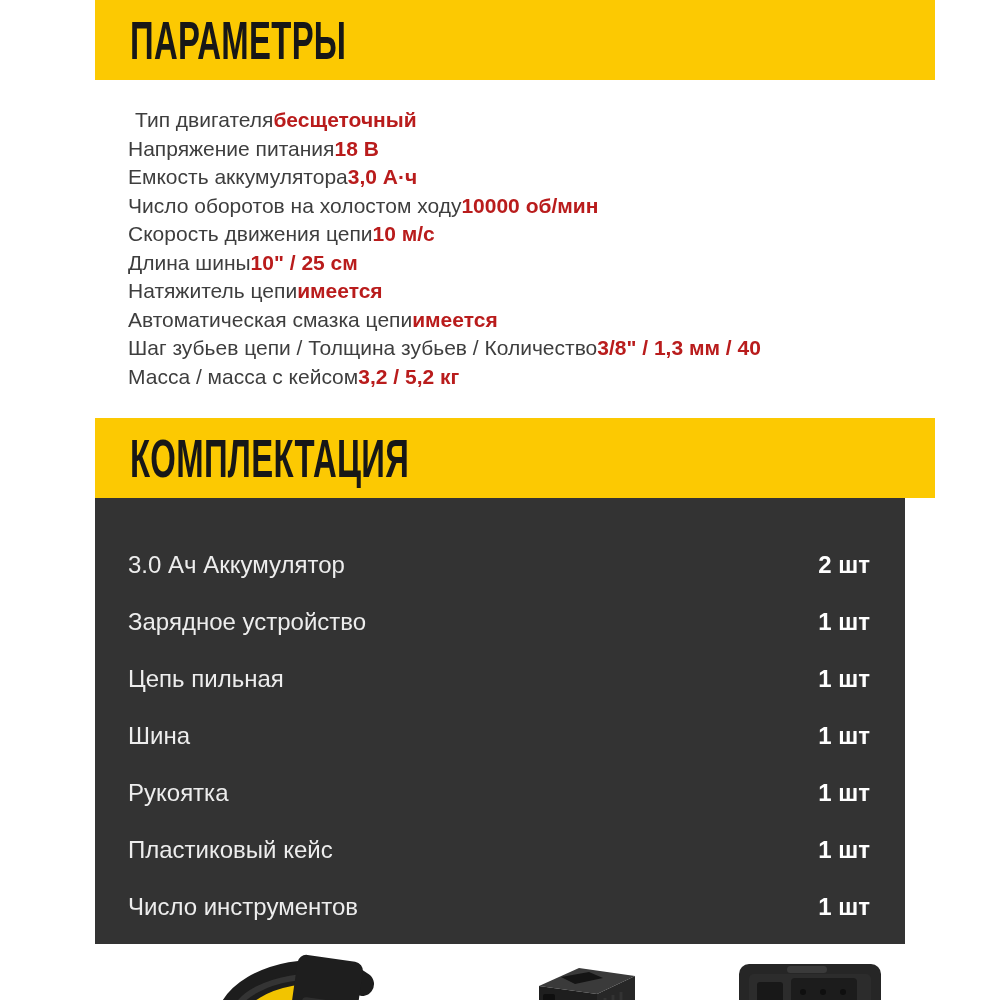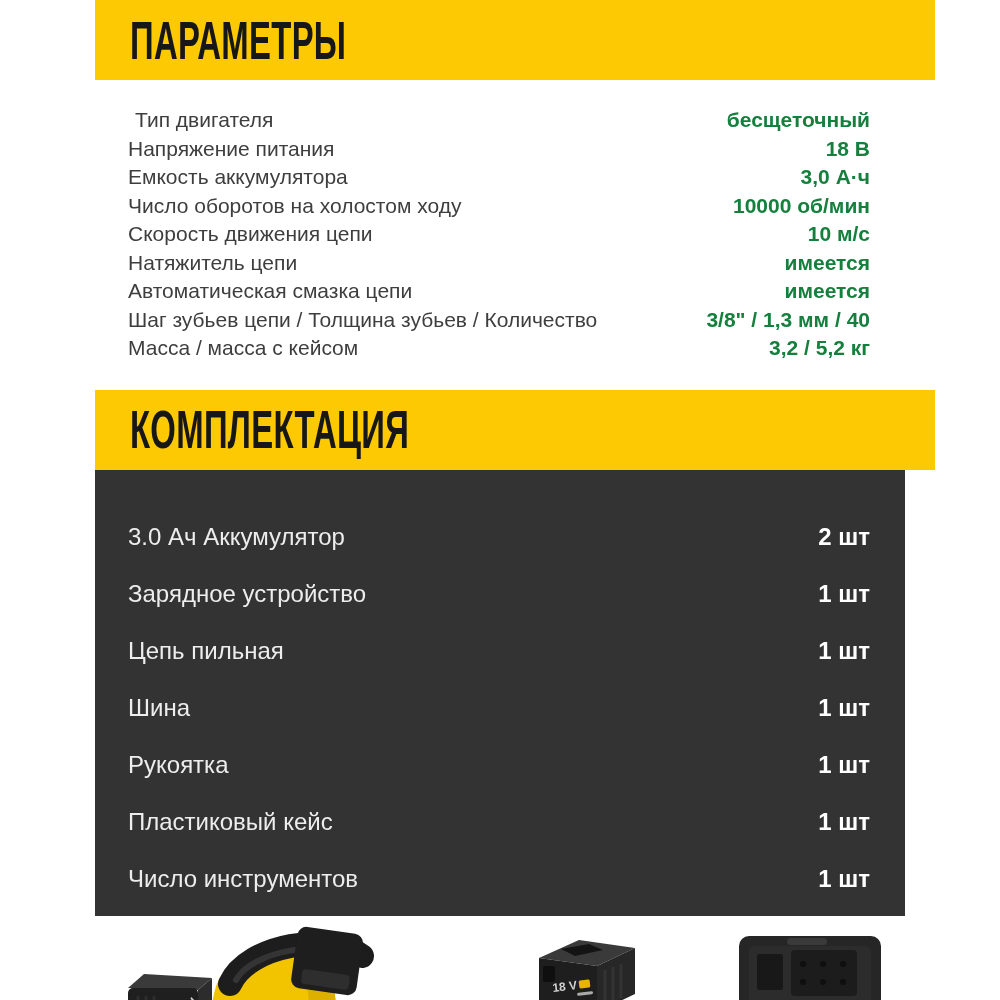--- a/index.html
+++ b/index.html
@@ -24,27 +24,27 @@
     color: #171717;
     letter-spacing: 0.5px;
     white-space: nowrap;
     display: inline-block;
     transform: scaleX(0.62);
     transform-origin: 0 50%;
   }
 
   .spec-list { margin: 26px 0 27px; }
   .spec-row {
-    display: flex; justify-content: space-between; align-items: baseline;
+    display: flex; align-items: baseline;
     line-height: 28.5px; font-size: 21px;
     padding: 0 35px 0 33px;
   }
   .spec-row:first-child .spec-label { padding-left: 7px; }
   .spec-label { color: #3e3e3e; }
-  .spec-value { color: #15803d; font-weight: 700; white-space: nowrap; text-align: right; }
+  .spec-value { color: #b91c1c; font-weight: 700; white-space: nowrap; text-align: right; }
 
   .dark-block {
     background: #333333;
     padding: 26px 35px 21px 33px;
   }
   .pack-row {
     display: flex; justify-content: space-between; align-items: baseline;
     line-height: 33px; font-size: 24px;
   }
   .pack-label { color: #ededed; }
@@ -81,20 +81,24 @@
       <span class="spec-label">Емкость аккумулятора</span>
       <span class="spec-value">3,0 А·ч</span>
     </div>
     <div class="spec-row">
       <span class="spec-label">Число оборотов на холостом ходу</span>
       <span class="spec-value">10000 об/мин</span>
     </div>
     <div class="spec-row">
       <span class="spec-label">Скорость движения цепи</span>
       <span class="spec-value">10 м/с</span>
+    </div>
+    <div class="spec-row">
+      <span class="spec-label">Длина шины</span>
+      <span class="spec-value">10" / 25 см</span>
     </div>
     <div class="spec-row">
       <span class="spec-label">Натяжитель цепи</span>
       <span class="spec-value">имеется</span>
     </div>
     <div class="spec-row">
       <span class="spec-label">Автоматическая смазка цепи</span>
       <span class="spec-value">имеется</span>
     </div>
     <div class="spec-row">

